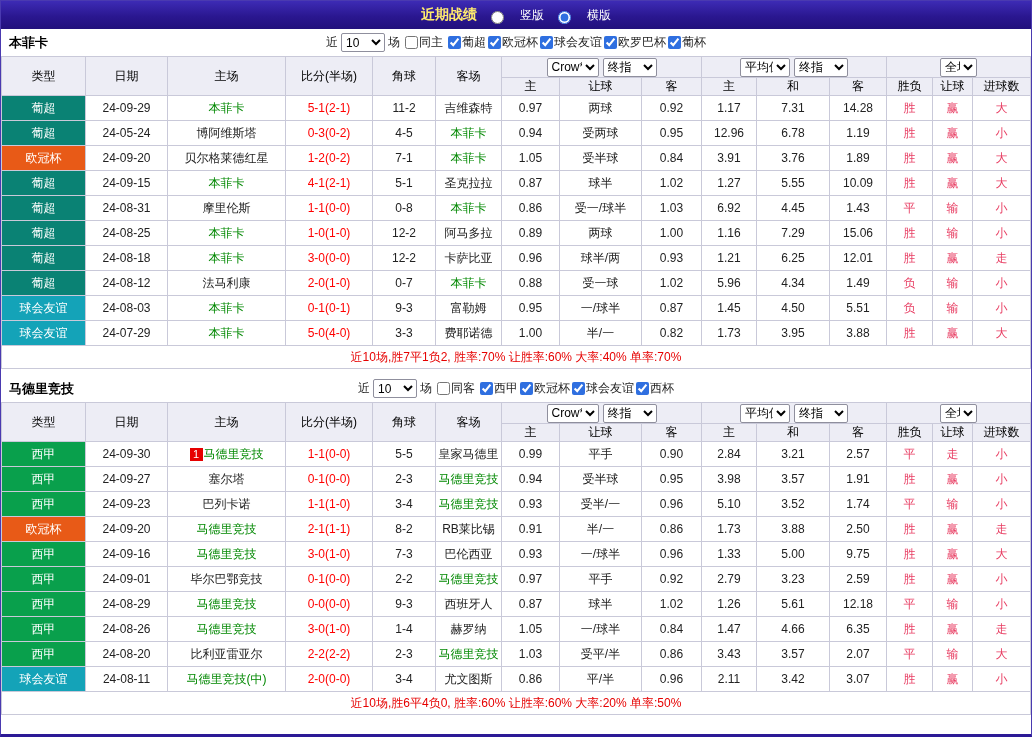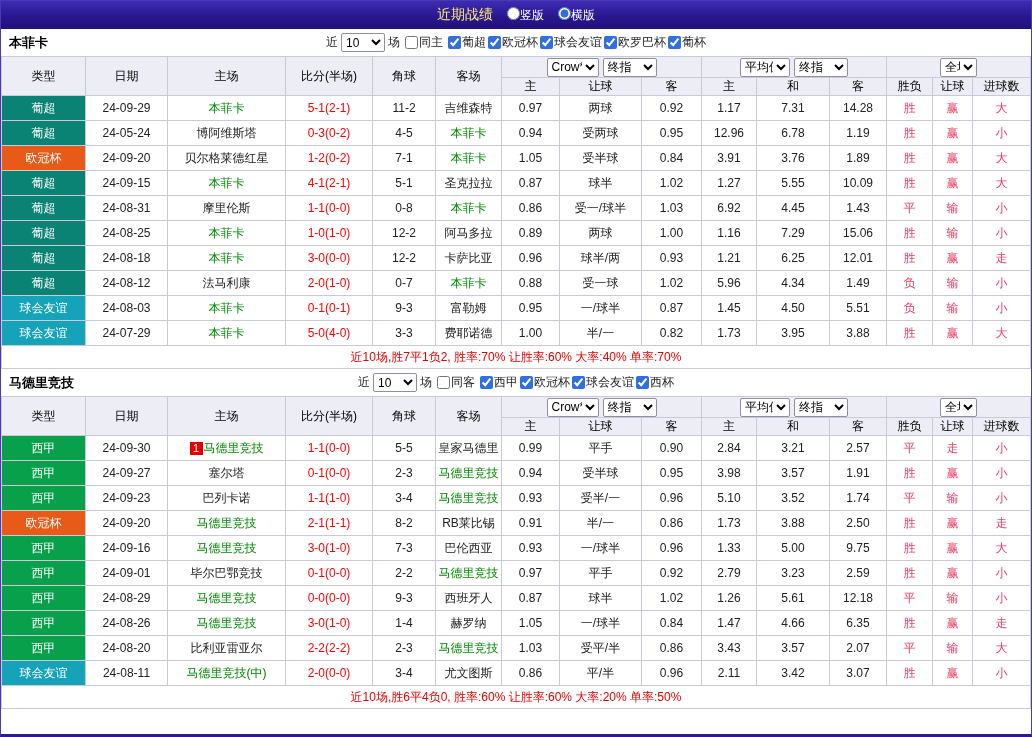--- a/index.html
+++ b/index.html
@@ -14,26 +14,26 @@
     border:1px solid #4a3ab0;
     border-bottom:3px solid #2c1a96;
     overflow:hidden;background:#fff;
   }
   
   .topbar{
     height:28px;
     background:linear-gradient(180deg,#3d2bb5 0%,#2a1790 55%,#22107c 100%);
     display:flex;align-items:center;justify-content:center;gap:14px;
   }
-  .topbar-title{color:#ffeb6e;font-weight:normal;font-size:14px}
-  .radio-opt{display:inline-flex;align-items:flex-start;gap:0;color:#fff;cursor:pointer}
+  .topbar-title{color:#ffeb6e;font-weight:bold;font-size:14px}
+  .radio-opt{display:inline-flex;align-items:flex-end;gap:16px;color:#fff;cursor:pointer}
   input[type=radio],input[type=checkbox]{accent-color:#2f6fe0;width:13px;height:13px;margin:0;vertical-align:middle}
   
   .team-section{position:relative}
-  .team-section + .team-section{}
+  .team-section + .team-section{margin-top:6px}
   .section-head{position:relative;height:27px;display:flex;align-items:center;justify-content:center}
   .team-title{position:absolute;left:8px;font-weight:bold;font-size:13px;color:#000}
   .filter-bar{display:flex;align-items:center;gap:3px}
   .chk{display:inline-flex;align-items:center;gap:1px;margin-left:2px}
   select{
     font-size:12px;height:19px;font-family:inherit;
     border:1px solid #8f8f9d;background:#fff;border-radius:2px;
   }
   select[data-name="match-count-select"]{width:44px}
   select[data-name="odds-company-select"]{width:52px}

